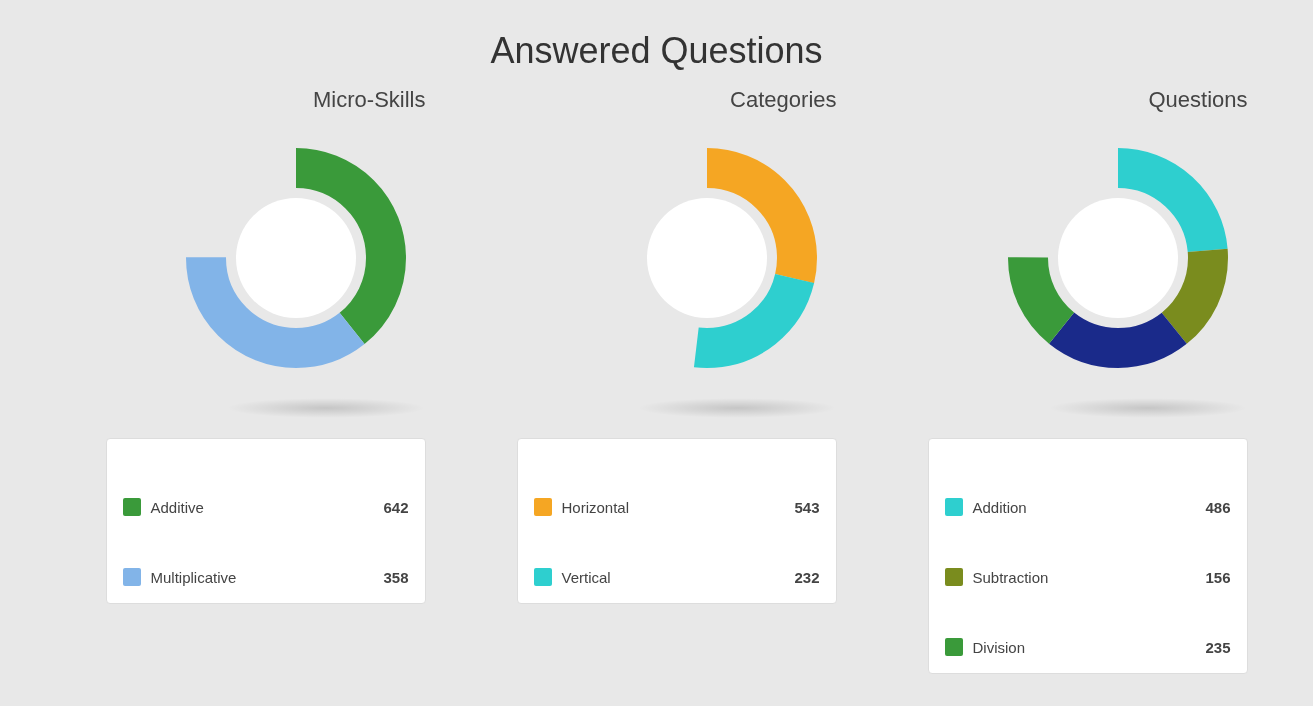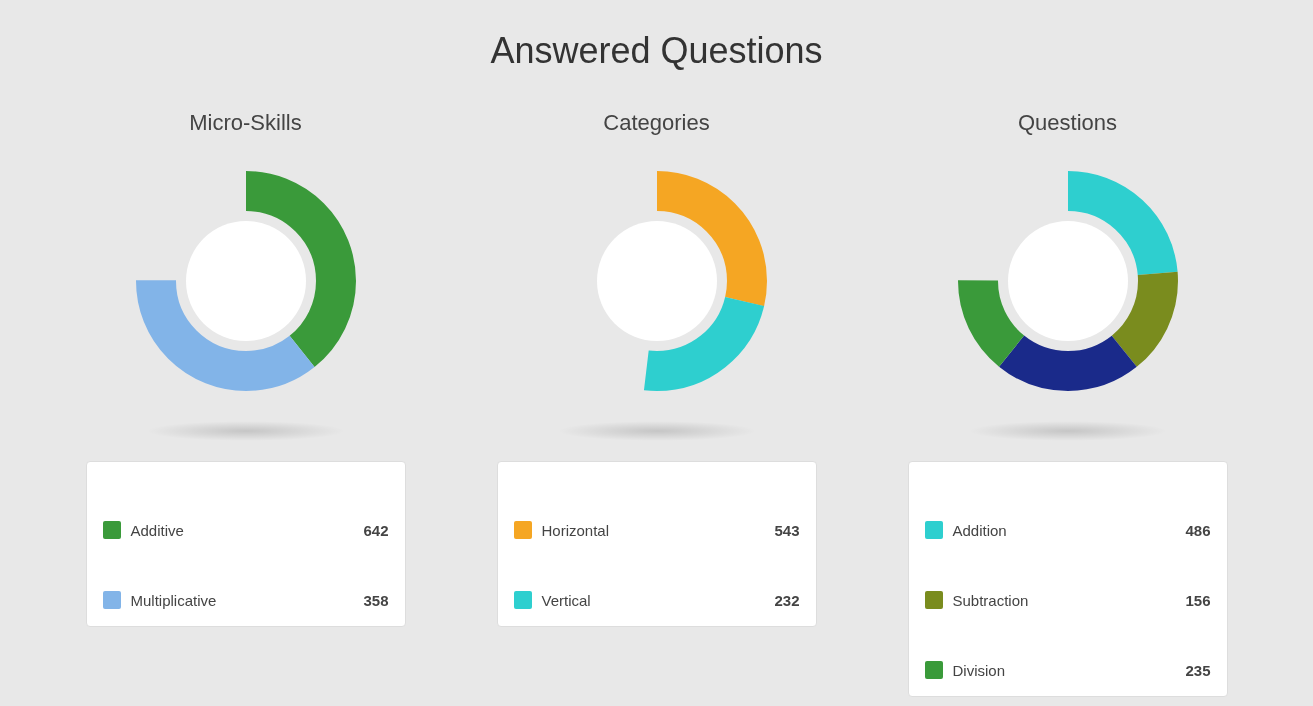--- a/index.html
+++ b/index.html
@@ -10,33 +10,33 @@
       min-height: 706px;
       display: flex;
       flex-direction: column;
       align-items: center;
       padding: 20px 0;
     }
     .page-title {
       font-size: 36px;
       font-weight: 300;
       color: #333;
-      margin-bottom: 38px;
+      margin-bottom: 15px;
       margin-top: 10px;
     }
     .charts-container {
       display: flex;
       justify-content: space-around;
       width: 100%;
       padding: 0 40px;
     }
     .chart-section {
       display: flex;
       flex-direction: column;
-      align-items: center;
+      align-items: flex-end;
       width: 360px;
     }
     .chart-title {
       font-size: 22px;
       font-weight: 400;
       color: #444;
       margin-bottom: 15px;
     }
     .donut-wrapper {
       position: relative;

